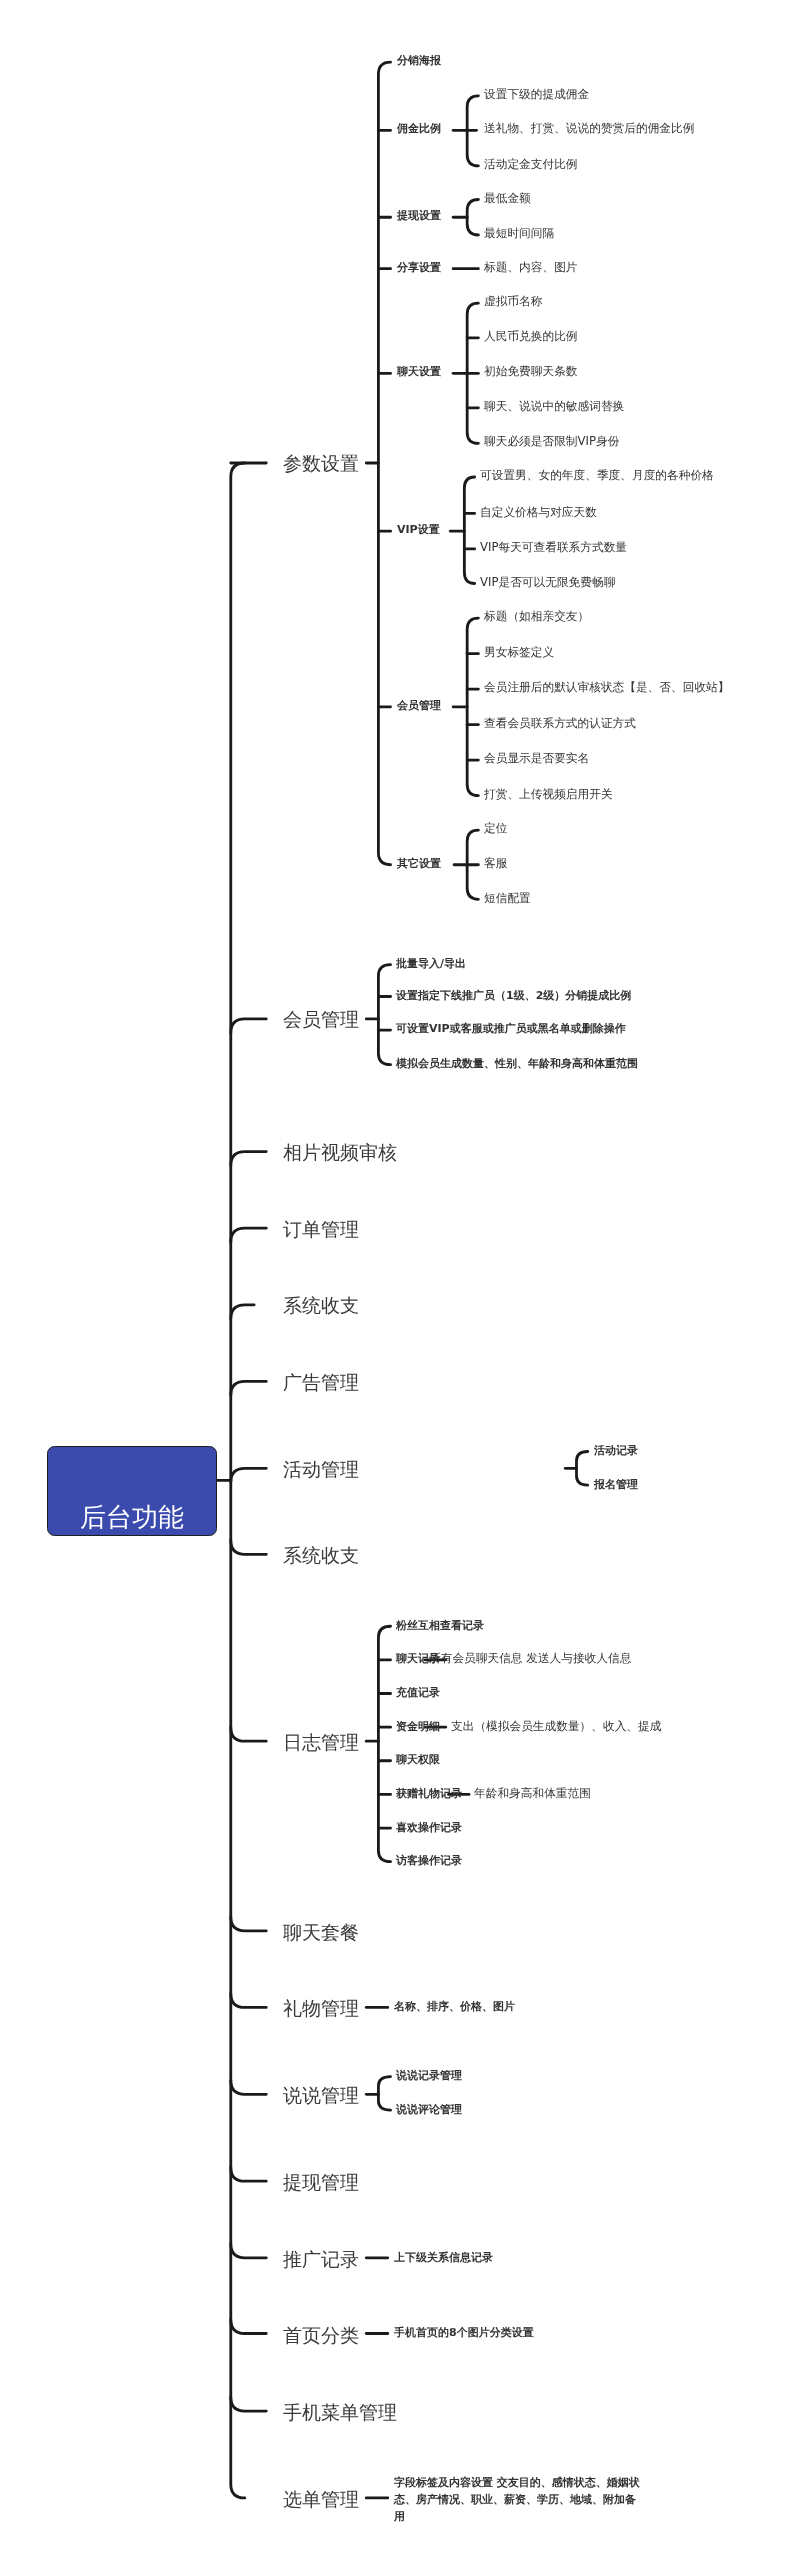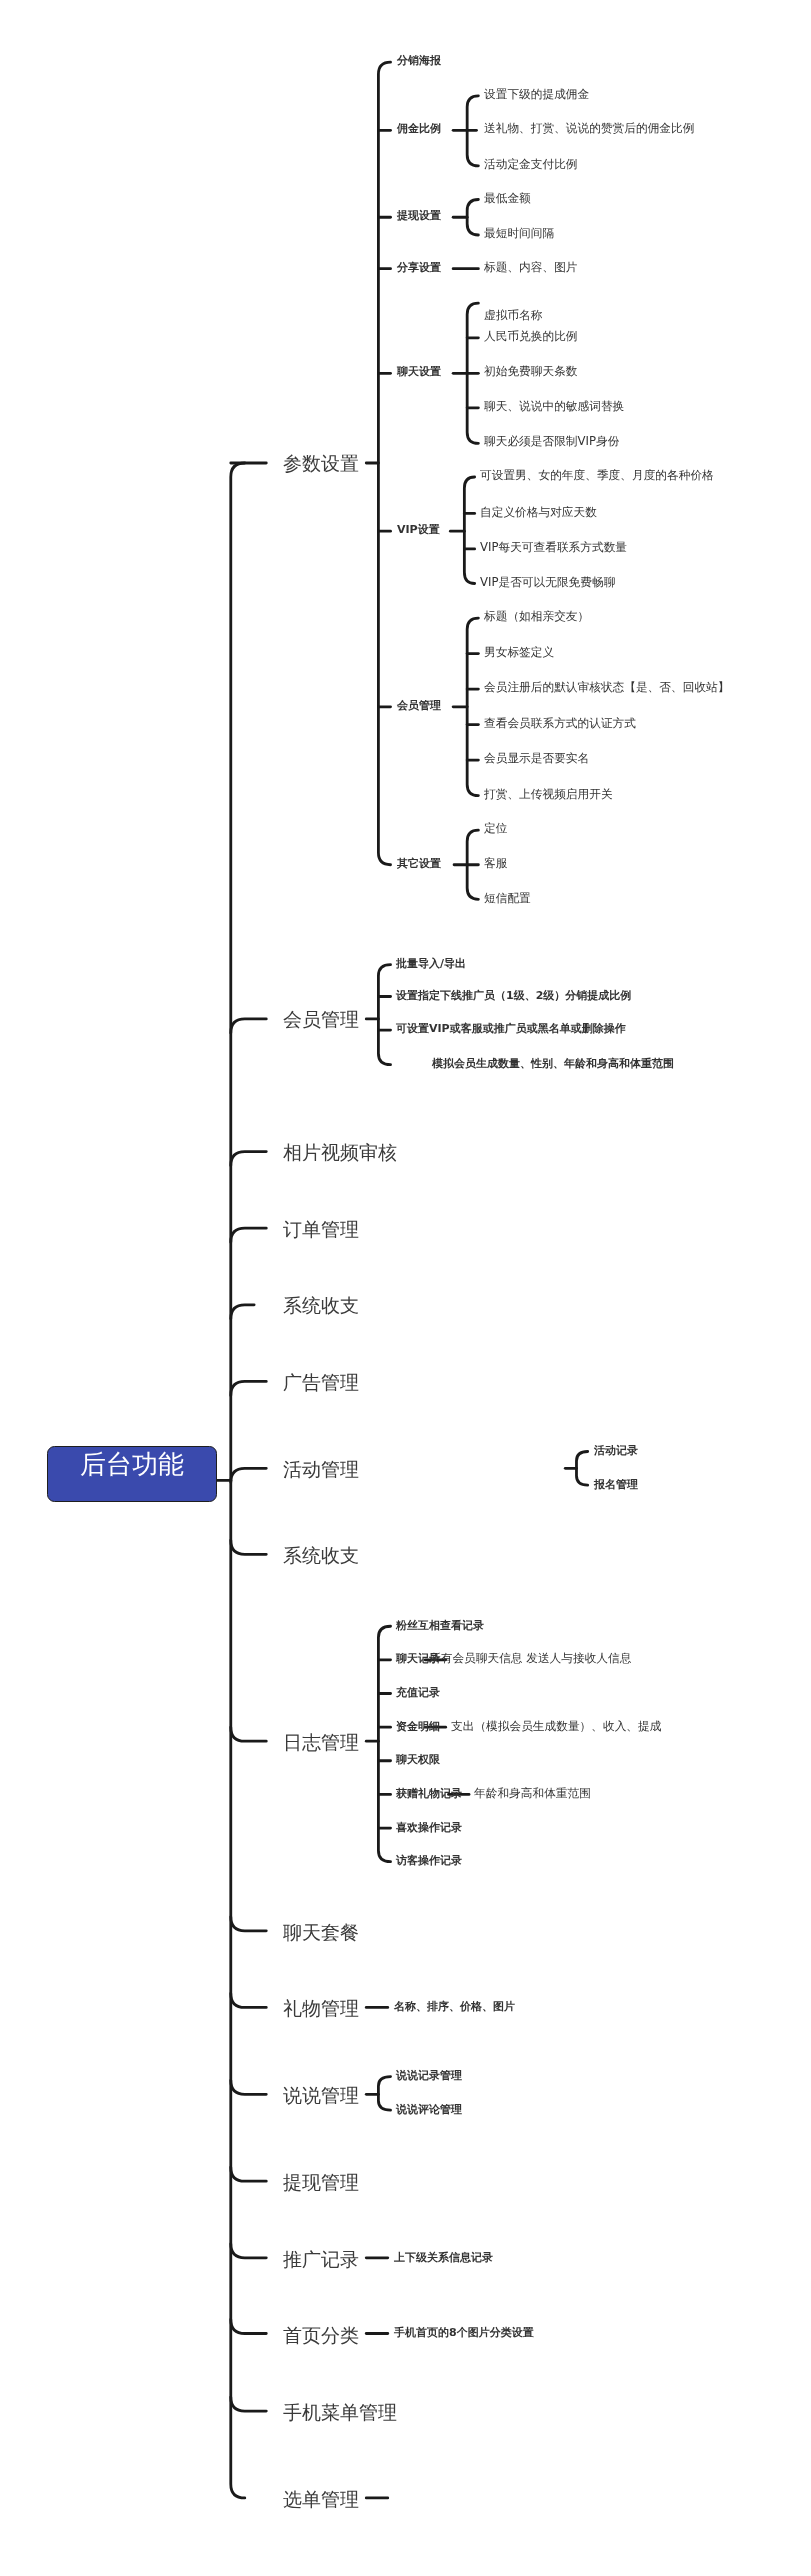--- a/index.html
+++ b/index.html
@@ -1,28 +1,28 @@
 <!DOCTYPE html>
 <html style="font-size:15px"><head>
 <meta charset="utf-8">
 <style>
   html, body { margin:0; padding:0; background:#ffffff; }
   body { width:811px; height:2576px; position:relative; overflow:hidden;
          font-family:"DejaVu Sans", "Liberation Sans", sans-serif; color:#333333; }
   #canvas { position:absolute; left:0; top:0; width:811px; height:2576px; }
   svg.lines { position:absolute; left:0; top:0; }
   .node { position:absolute; white-space:nowrap; line-height:1; }
-  .root { position:absolute; left:47px; top:1446px; width:170px; height:56px;
+  .root { position:absolute; left:47px; top:1446px; width:170px; height:90px;
           background:#3a4aad; border:1.9px solid #1e1e1e; border-radius:7.5px; box-sizing:border-box;
-          color:#ffffff; font-size:26px; display:flex; align-items:flex-start; justify-content:center; }
+          color:#ffffff; font-size:26px; display:flex; align-items:flex-end; justify-content:center; }
   .l1 { font-size:19px; color:#3a3a3a; }
   .l2 { font-size:11px; color:#333333;font-weight:bold; }
   .l3 { font-size:11.7px; color:#333333; }
   .l4 { font-size:11.7px; color:#333333; }
-  .wrap { white-space:normal; line-height:17px;margin-left:36px; }
+  .wrap { white-space:normal; line-height:17px; }
 </style>
 </head>
 <body>
 
 <div id="canvas">
 
   <svg class="lines" width="811" height="2576" viewBox="0 0 868 2756">
     <g fill="none" stroke="#1a1a1a" stroke-width="3" stroke-linecap="round">
 
       <line x1="232" y1="1584" x2="247" y2="1584"></line>
@@ -149,21 +149,21 @@
 
   <div class="node l3" style="left:484px;top:89px">设置下级的提成佣金</div>
   <div class="node l3" style="left:484px;top:123px">送礼物、打赏、说说的赞赏后的佣金比例</div>
   <div class="node l3" style="left:484px;top:159px">活动定金支付比例</div>
 
   <div class="node l3" style="left:484px;top:193px">最低金额</div>
   <div class="node l3" style="left:484px;top:228px">最短时间间隔</div>
 
   <div class="node l3" style="left:484px;top:262px">标题、内容、图片</div>
 
-  <div class="node l3" style="left:484px;top:310px">虚拟币名称</div>
+  <div class="node l3" style="left:484px;top:296px">虚拟币名称</div>
   <div class="node l3" style="left:484px;top:331px">人民币兑换的比例</div>
   <div class="node l3" style="left:484px;top:366px">初始免费聊天条数</div>
   <div class="node l3" style="left:484px;top:401px">聊天、说说中的敏感词替换</div>
   <div class="node l3" style="left:484px;top:436px">聊天必须是否限制VIP身份</div>
 
   <div class="node l3" style="left:480px;top:470px">可设置男、女的年度、季度、月度的各种价格</div>
   <div class="node l3" style="left:480px;top:507px">自定义价格与对应天数</div>
   <div class="node l3" style="left:480px;top:542px">VIP每天可查看联系方式数量</div>
   <div class="node l3" style="left:480px;top:577px">VIP是否可以无限免费畅聊</div>
 
@@ -200,15 +200,16 @@
 
   <div class="node l2" style="left:394px;top:2001px">名称、排序、价格、图片</div>
 
   <div class="node l2" style="left:396px;top:2070px">说说记录管理</div>
   <div class="node l2" style="left:396px;top:2104px">说说评论管理</div>
 
   <div class="node l2" style="left:394px;top:2252px">上下级关系信息记录</div>
 
   <div class="node l2" style="left:394px;top:2327px">手机首页的8个图片分类设置</div>
 
+  <div class="node l2 wrap" style="left:394px;top:2474px;width:250px">字段标签及内容设置 交友目的、感情状态、婚姻状态、房产情况、职业、薪资、学历、地域、附加备用</div>
 
 </div>
 
 
 </body></html>

